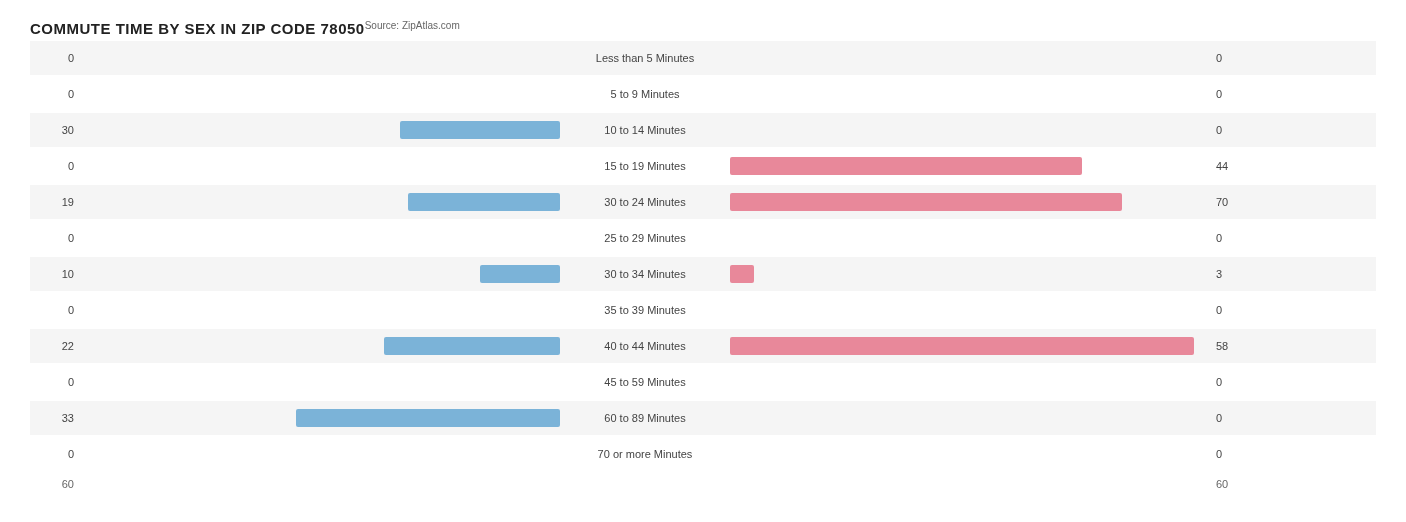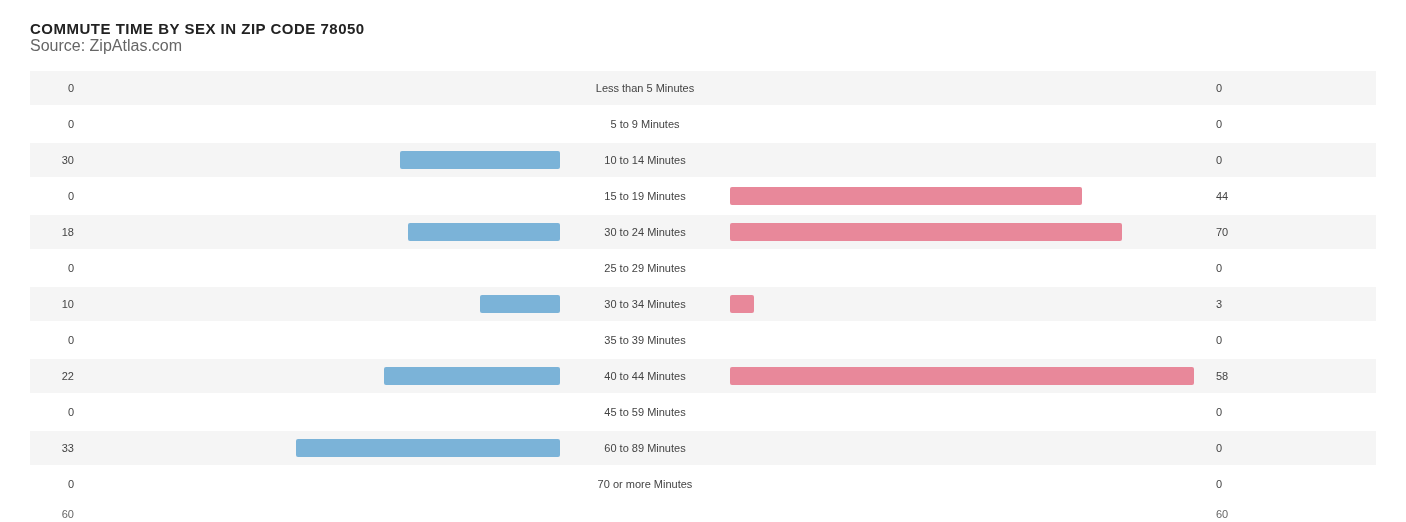--- a/index.html
+++ b/index.html
@@ -7,32 +7,31 @@
       font-family: Arial, sans-serif;
       background: #fff;
       width: 1406px;
       min-height: 522px;
       padding: 20px 30px;
     }
     .header {
       display: flex;
       justify-content: flex-start;
       align-items: flex-start;
-      margin-bottom: 16px;
-      flex-direction: column;
+      margin-bottom: 4px;
     }
     .title {
       font-size: 15px;
       font-weight: bold;
       text-transform: uppercase;
       color: #222;
       letter-spacing: 0.5px;
     }
     .source {
-      font-size: 16px;
+      font-size: 10px;
       color: #666;
     }
     .chart-area {
       position: relative;
       width: 100%;
     }
     .row {
       display: flex;
       align-items: center;
       height: 34px;
@@ -187,21 +186,21 @@
     <div class="bar-left">
       <div class="bar-left-inner" style="width:0px;"></div>
     </div>
     <div class="label-center">15 to 19 Minutes</div>
     <div class="bar-right">
       <div class="bar-right-inner" style="width:352px;"></div>
     </div>
     <div class="right-val">44</div>
   </div>
       <div class="row">
-    <div class="left-val">18</div>
+    <div class="left-val">19</div>
     <div class="bar-left">
       <div class="bar-left-inner" style="width:152px;"></div>
     </div>
     <div class="label-center">30 to 24 Minutes</div>
     <div class="bar-right">
       <div class="bar-right-inner" style="width:392px;"></div>
     </div>
     <div class="right-val">70</div>
   </div>
       <div class="row">

